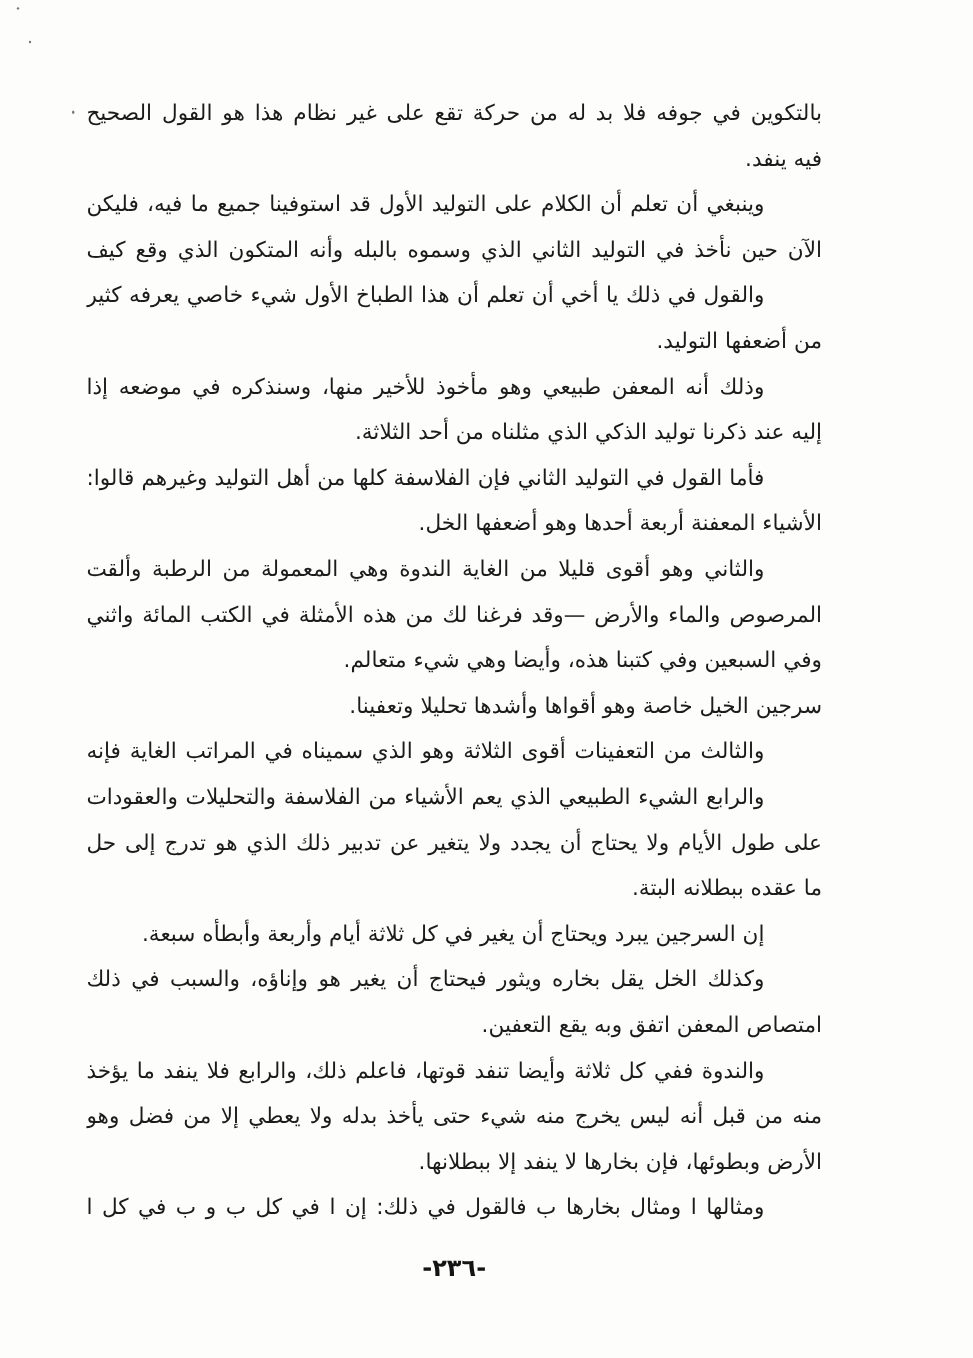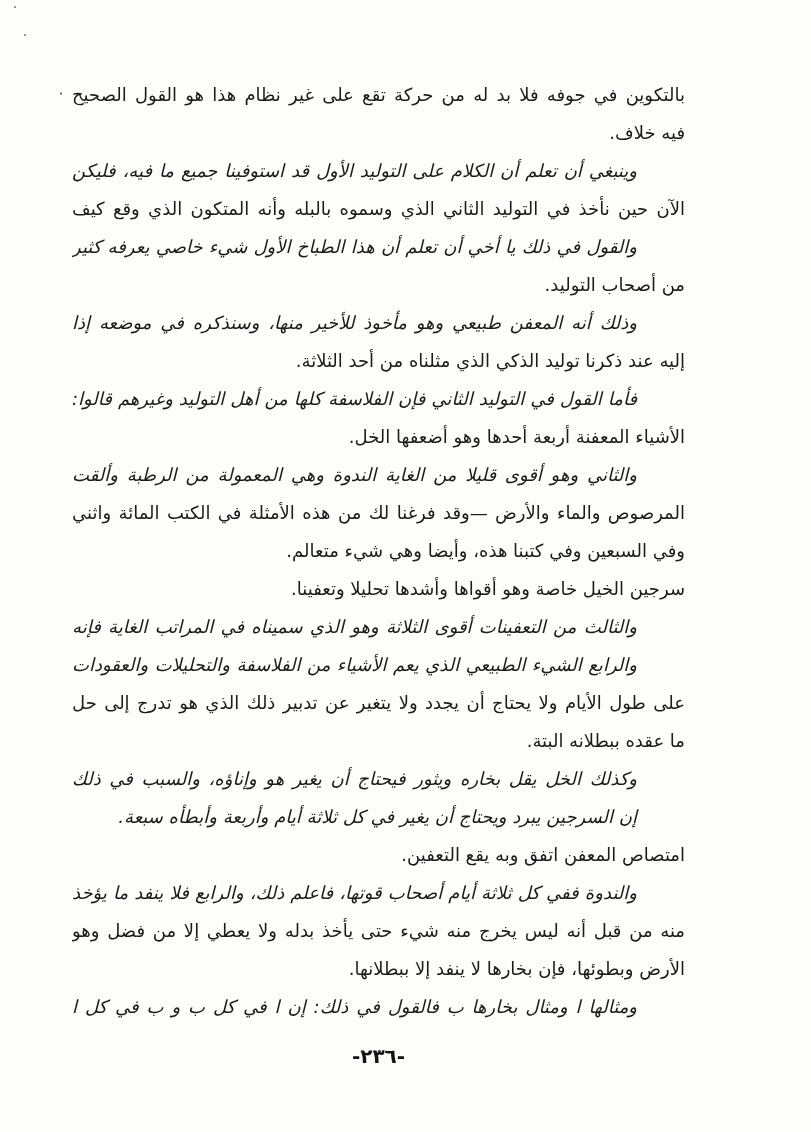--- a/index.html
+++ b/index.html
@@ -34,21 +34,20 @@
     overflow: hidden;
     text-align: justify;
     text-align-last: justify;
     color: #1b1b1b;
   }
   .line.last {
     text-align-last: right;
   }
   .line.indent {
     text-indent: 48px;
-    font-style: italic;
   }
   .page-number {
     position: absolute;
     top: 1044px;
     left: 72px;
     width: 613px;
     text-align: center;
     font-size: 20px;
     font-weight: bold;
     letter-spacing: 1px;
@@ -63,41 +62,41 @@
   .speck.s1 { left: 24px; top: 34px; width: 2px; height: 2px; }
   .speck.s2 { left: 14px; top: 6px;  width: 2px; height: 2px; }
   .speck.s3 { left: 60px; top: 92px; width: 2px; height: 3px; }
 </style>
 </head>
 <body>
 
 <div class="page">
   <main class="text-block">
       <div class="line">بالتكوين في جوفه فلا بد له من حركة تقع على غير نظام هذا هو القول الصحيح ليس</div>
-      <div class="line last">فيه خلاف.</div>
+      <div class="line last">فيه ينفد.</div>
       <div class="line indent">وينبغي أن تعلم أن الكلام على التوليد الأول قد استوفينا جميع ما فيه، فليكن</div>
       <div class="line last">الآن حين نأخذ في التوليد الثاني الذي وسموه بالبله وأنه المتكون الذي وقع كيف اتفق.</div>
       <div class="line indent">والقول في ذلك يا أخي أن تعلم أن هذا الطباخ الأول شيء خاصي يعرفه كثير</div>
-      <div class="line last">من أصحاب التوليد.</div>
+      <div class="line last">من أضعفها التوليد.</div>
       <div class="line indent">وذلك أنه المعفن طبيعي وهو مأخوذ للأخير منها، وسنذكره في موضعه إذا بلغت</div>
       <div class="line last">إليه عند ذكرنا توليد الذكي الذي مثلناه من أحد الثلاثة.</div>
       <div class="line indent">فأما القول في التوليد الثاني فإن الفلاسفة كلها من أهل التوليد وغيرهم قالوا: إن</div>
       <div class="line last">الأشياء المعفنة أربعة أحدها وهو أضعفها الخل.</div>
       <div class="line indent">والثاني وهو أقوى قليلا من الغاية الندوة وهي المعمولة من الرطبة وألقت</div>
       <div class="line">المرصوص والماء والأرض —وقد فرغنا لك من هذه الأمثلة في الكتب المائة واثني عشر</div>
       <div class="line last">وفي السبعين وفي كتبنا هذه، وأيضا وهي شيء متعالم.</div>
       <div class="line last">سرجين الخيل خاصة وهو أقواها وأشدها تحليلا وتعفينا.</div>
       <div class="line indent">والثالث من التعفينات أقوى الثلاثة وهو الذي سميناه في المراتب الغاية فإنه</div>
       <div class="line indent">والرابع الشيء الطبيعي الذي يعم الأشياء من الفلاسفة والتحليلات والعقودات</div>
       <div class="line">على طول الأيام ولا يحتاج أن يجدد ولا يتغير عن تدبير ذلك الذي هو تدرج إلى حل</div>
       <div class="line last">ما عقده ببطلانه البتة.</div>
+      <div class="line indent last">إن السرجين يبرد ويحتاج أن يغير في كل ثلاثة أيام وأربعة وأبطأه سبعة.</div>
       <div class="line indent">وكذلك الخل يقل بخاره ويثور فيحتاج أن يغير هو وإناؤه، والسبب في ذلك</div>
-      <div class="line indent last">إن السرجين يبرد ويحتاج أن يغير في كل ثلاثة أيام وأربعة وأبطأه سبعة.</div>
       <div class="line last">امتصاص المعفن اتفق وبه يقع التعفين.</div>
-      <div class="line indent">والندوة ففي كل ثلاثة أيام أصحاب قوتها، فاعلم ذلك، والرابع فلا ينفد ما يؤخذ</div>
+      <div class="line indent">والندوة ففي كل ثلاثة وأيضا تنفد قوتها، فاعلم ذلك، والرابع فلا ينفد ما يؤخذ</div>
       <div class="line">منه من قبل أنه ليس يخرج منه شيء حتى يأخذ بدله ولا يعطي إلا من فضل وهو</div>
       <div class="line last">الأرض وبطوئها، فإن بخارها لا ينفد إلا ببطلانها.</div>
       <div class="line indent">ومثالها ا ومثال بخارها ب فالقول في ذلك: إن ا في كل ب و ب في كل ا فليس</div>
     </main>
   <div class="page-number">-٢٣٦-</div>
   <span class="speck s1"></span>
   <span class="speck s2"></span>
   <span class="speck s3"></span>
 </div>
 

